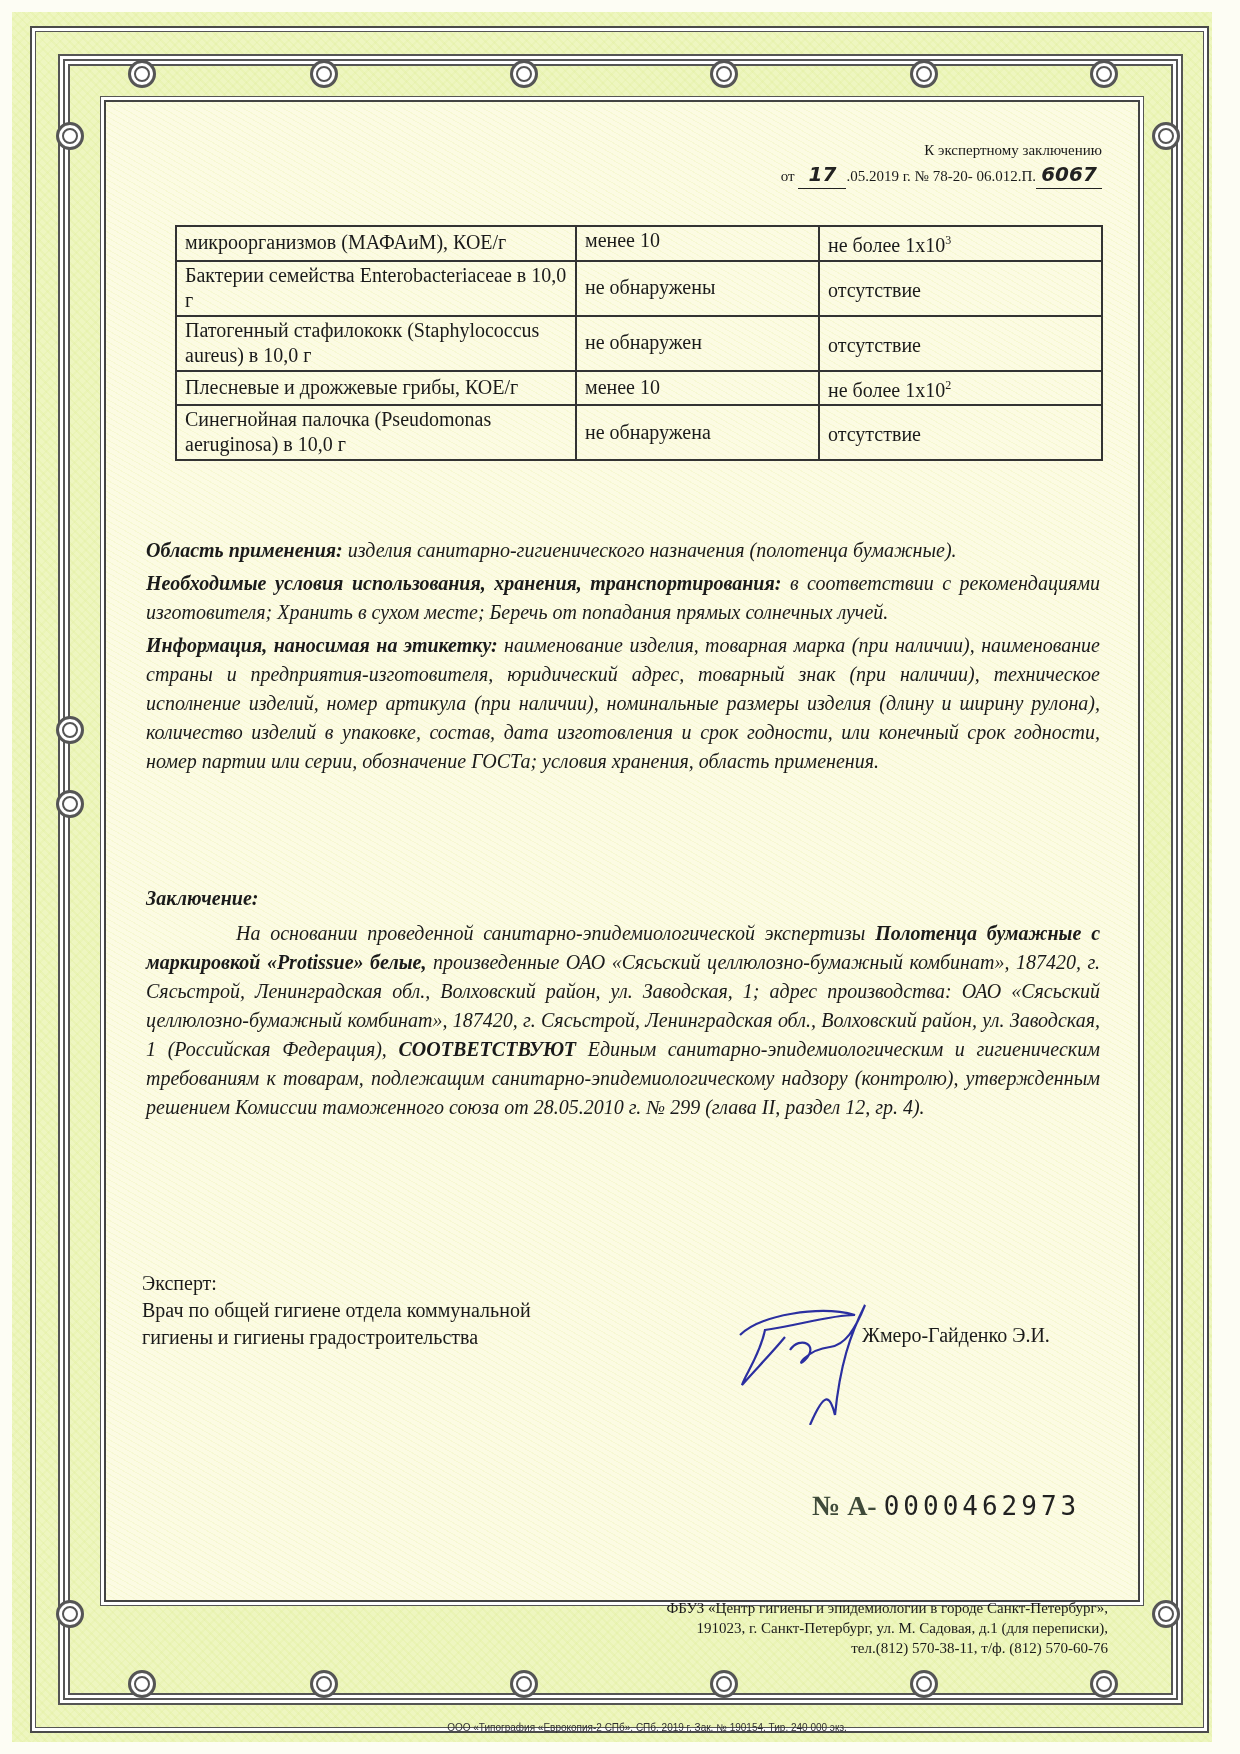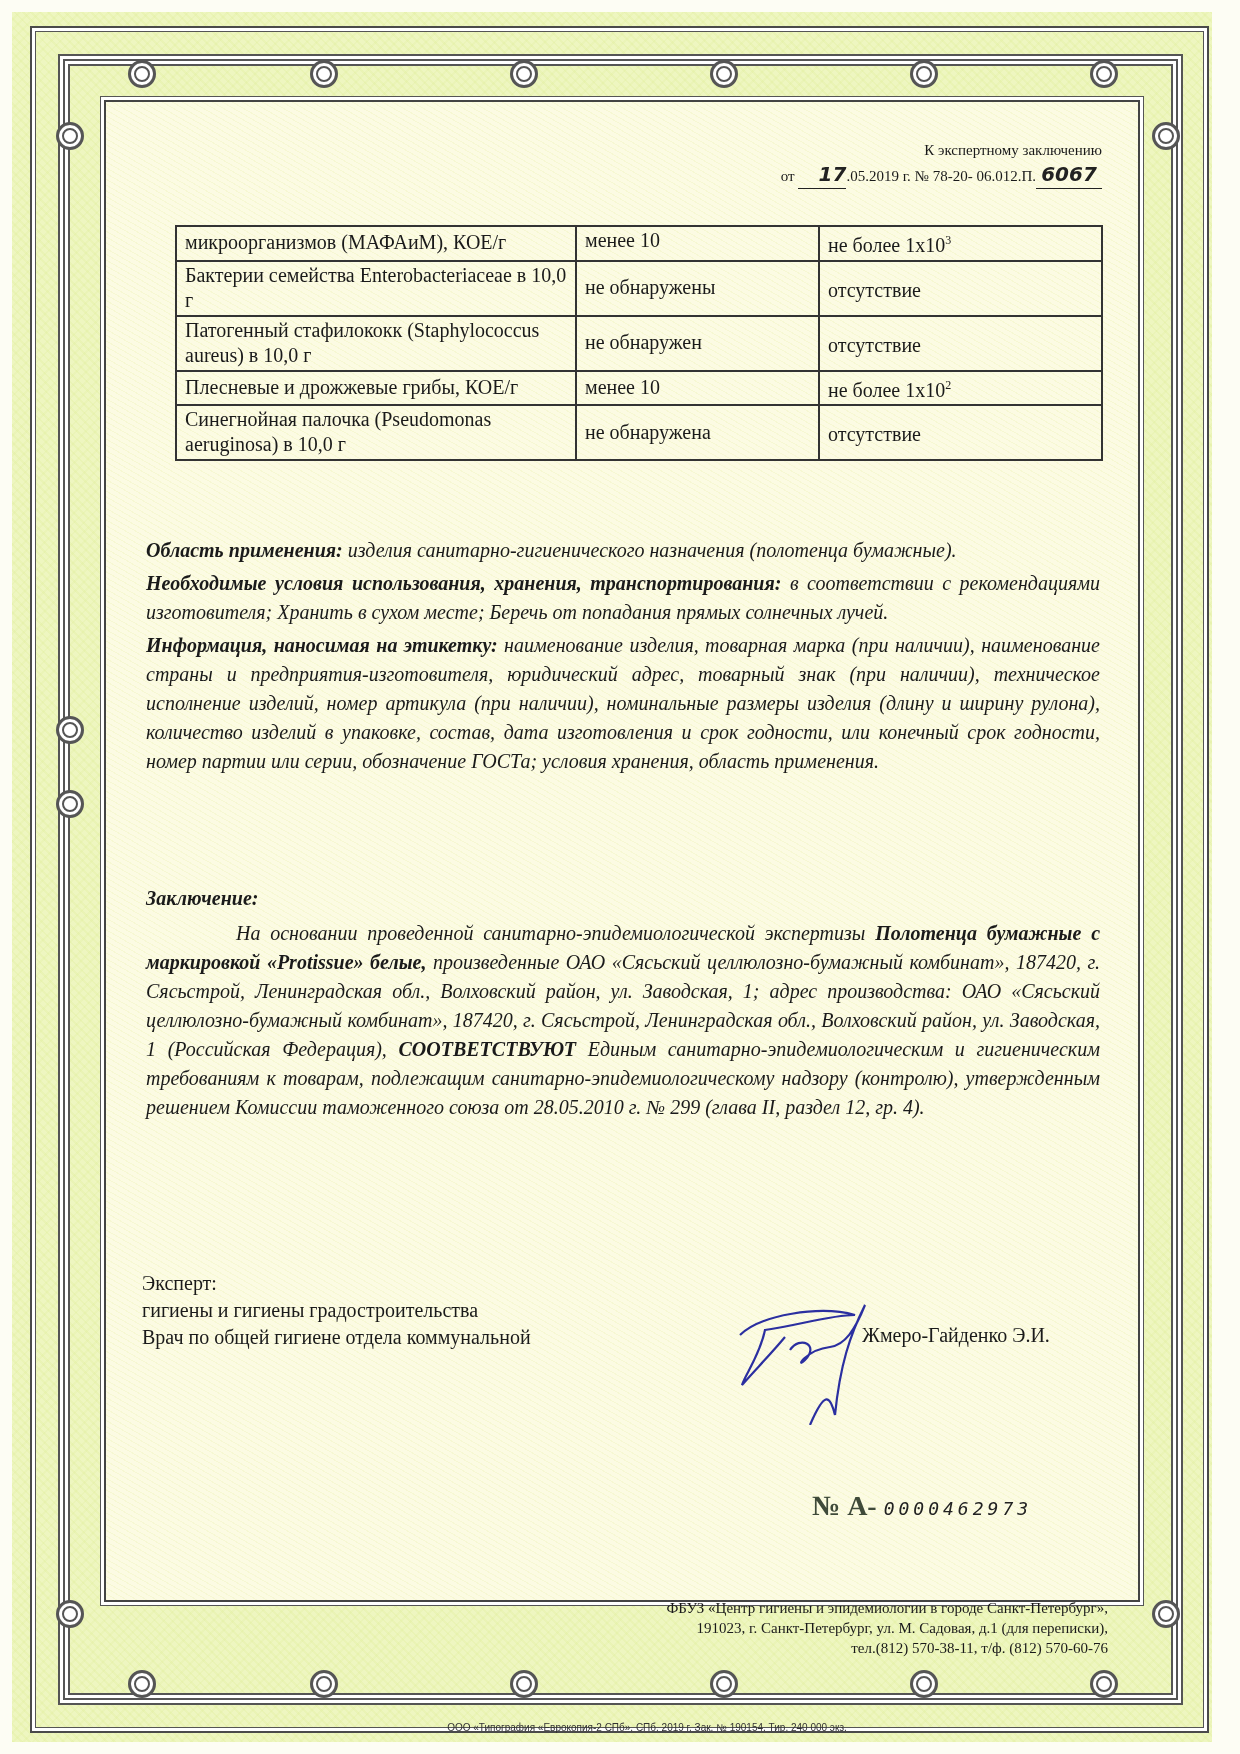--- a/index.html
+++ b/index.html
@@ -56,21 +56,21 @@
   }
   .body-text b { font-weight: bold; }
   .para { margin: 4px; font-style: italic; }
   .heading { font-weight: bold; font-size: 20px; }
   .indent { text-indent: 90px; }
   .expert { position: absolute; left: 142px; top: 1270px; font-size: 20px; line-height: 27px; }
   .expert-name { position: absolute; left: 862px; top: 1324px; font-size: 20px; }
   .signature { position: absolute; left: 680px; top: 1275px; width: 200px; height: 150px; }
   .serial { position: absolute; left: 812px; top: 1490px; font-size: 28px; white-space: nowrap; }
   .serial .pre { font-family: "Liberation Serif", serif; font-weight: bold; color: #3f4a3a; }
-  .serial .num { font-family: "DejaVu Sans Mono", monospace; letter-spacing: 4px; color: #222; font-size: 18px; font-style: italic; }
+  .serial .num { font-family: "DejaVu Sans Mono", monospace; letter-spacing: 4px; color: #222; font-size: 26px; }
   .org { position: absolute; right: 132px; top: 1598px; text-align: right; font-size: 15px; line-height: 20px; }
   .printer { position: absolute; left: 0; width: 1240px; top: 1722px; text-align: center;
     font-family: "Liberation Sans", sans-serif; font-size: 10px; color: #333; padding-left: 27px; }
 </style>
 </head>
 <body>
 
 <div class="paper"></div>
 <div class="frame-outer"></div>
 <div class="band"></div>
@@ -93,21 +93,21 @@
 <div class="knot" style="left:710px;top:1670px"></div>
 <div class="knot" style="left:910px;top:1670px"></div>
 <div class="knot" style="left:1090px;top:1670px"></div>
 
 <div class="inner"></div>
 
 <div class="topnote">
   <div class="line">К экспертному заключению</div>
   <div class="line">
     <span>от</span>
-    <span class="uline" style="width:48px;"><span class="hand">17</span></span><span>.05.2019 г. № 78-20- 06.012.П.</span><span class="uline" style="width:66px;text-align:center"><span class="hand">6067</span></span>
+    <span class="uline" style="width:48px;text-align:center"><span class="hand">17</span></span><span>.05.2019 г. № 78-20- 06.012.П.</span><span class="uline" style="width:66px;text-align:center"><span class="hand">6067</span></span>
   </div>
 </div>
 
 <table class="results">
   <tbody id="table-body">
       <tr>
         <td class="c1">микроорганизмов (МАФАиМ), КОЕ/г</td>
         <td class="c2 top">менее 10</td>
         <td class="c3 top"><span>не более 1x10</span><sup>3</sup></td>
       </tr>
@@ -140,22 +140,22 @@
   <p class="para"><b>Информация, наносимая на этикетку:</b><span> наименование изделия, товарная марка (при наличии), наименование страны и предприятия-изготовителя, юридический адрес, товарный знак (при наличии), техническое исполнение изделий, номер артикула (при наличии), номинальные размеры изделия (длину и ширину рулона), количество изделий в упаковке, состав, дата изготовления и срок годности, или конечный срок годности, номер партии или серии, обозначение ГОСТа; условия хранения, область применения.</span></p>
 </div>
 
 <div class="body-text" style="top:880px">
   <p class="para heading">Заключение:</p>
   <p class="para indent" style="margin-top:6px"><span>На основании проведенной санитарно-эпидемиологической экспертизы </span><b>Полотенца бумажные с маркировкой «Protissue» белые,</b><span> произведенные ОАО «Сясьский целлюлозно-бумажный комбинат», 187420, г. Сясьстрой, Ленинградская обл., Волховский район, ул. Заводская, 1; адрес производства: ОАО «Сясьский целлюлозно-бумажный комбинат», 187420, г. Сясьстрой, Ленинградская обл., Волховский район, ул. Заводская, 1 (Российская Федерация), </span><b>СООТВЕТСТВУЮТ</b><span> Единым санитарно-эпидемиологическим и гигиеническим требованиям к товарам, подлежащим санитарно-эпидемиологическому надзору (контролю), утвержденным решением Комиссии таможенного союза от 28.05.2010 г. № 299 (глава II, раздел 12, гр. 4).</span></p>
 </div>
 
 <div class="expert">
   <div>Эксперт:</div>
+  <div>Врач по общей гигиене отдела коммунальной</div>
   <div>гигиены  и гигиены градостроительства</div>
-  <div>Врач по общей гигиене отдела коммунальной</div>
 </div>
 <svg class="signature" viewBox="0 0 200 150">
   <path id="sig-path" d="M60 60 C 80 40, 140 30, 175 40 C 150 40, 120 50, 85 55 C 80 80, 65 100, 62 110 C 75 95, 90 80, 105 62 M110 75 C 120 60, 140 70, 125 85 C 115 95, 125 75, 150 72 C 165 70, 175 55, 185 30 C 170 60, 160 90, 155 140 C 150 120, 145 115, 130 150" fill="none" stroke-width="2.2" stroke="#2b2fa0"></path>
 </svg>
 <div class="expert-name">Жмеро-Гайденко Э.И.</div>
 
 <div class="serial">
   <span class="pre">№ А-</span>
   <span class="num">0000462973</span>
 </div>

